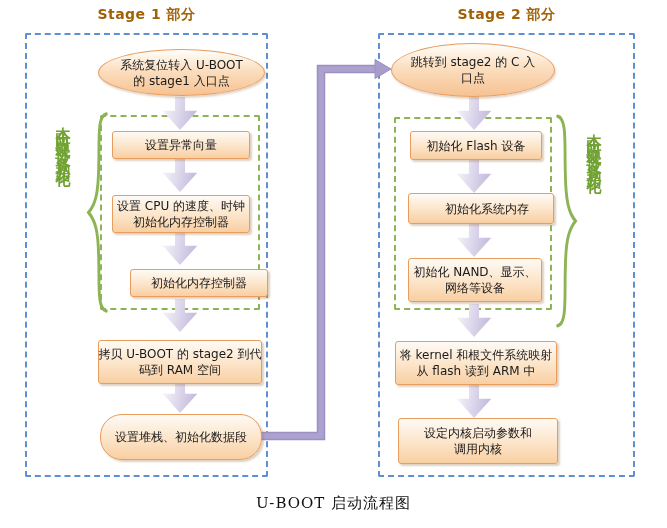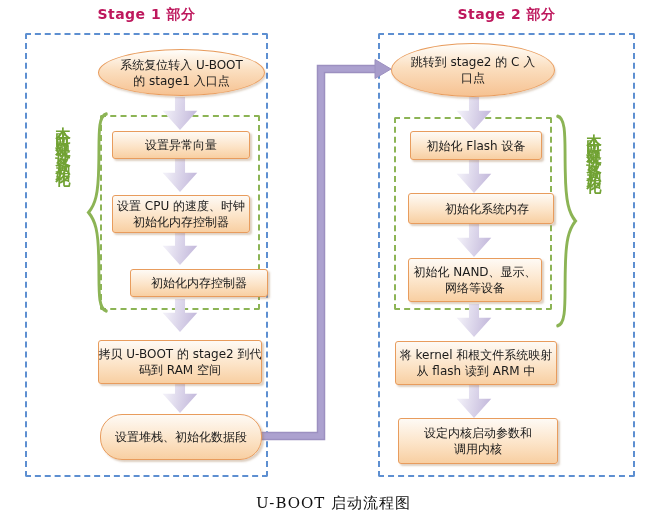--- a/index.html
+++ b/index.html
@@ -1,21 +1,21 @@
 <!DOCTYPE html>
 <html><head>
 <meta charset="utf-8">
 <style>
   html,body{margin:0;padding:0;background:#ffffff;}
   .canvas{
     position:relative;width:667px;height:528px;background:#ffffff;overflow:hidden;
     font-family:"DejaVu Sans","Liberation Sans",sans-serif;
   }
   .title{
-    position:absolute;top:6px;font-size:14px;font-weight:bold;color:#be185d;
+    position:absolute;top:6px;font-size:14px;font-weight:bold;color:#a16207;
     text-align:center;letter-spacing:.5px;
   }
   .outer{position:absolute;border:2px dashed #5d8fd1;border-radius:2px;}
   .inner{position:absolute;border:2px dashed #8cb455;border-radius:2px;}
   .node{
     position:absolute;display:flex;flex-direction:column;align-items:center;justify-content:center;
     font-size:12px;color:#1a1a1a;text-align:right;line-height:16px;z-index:5;
   }
   .box{
     background:linear-gradient(180deg,#fefaf5 0%,#fcе9d4 45%,#fce4c8 55%,#f8cfa2 100%);

